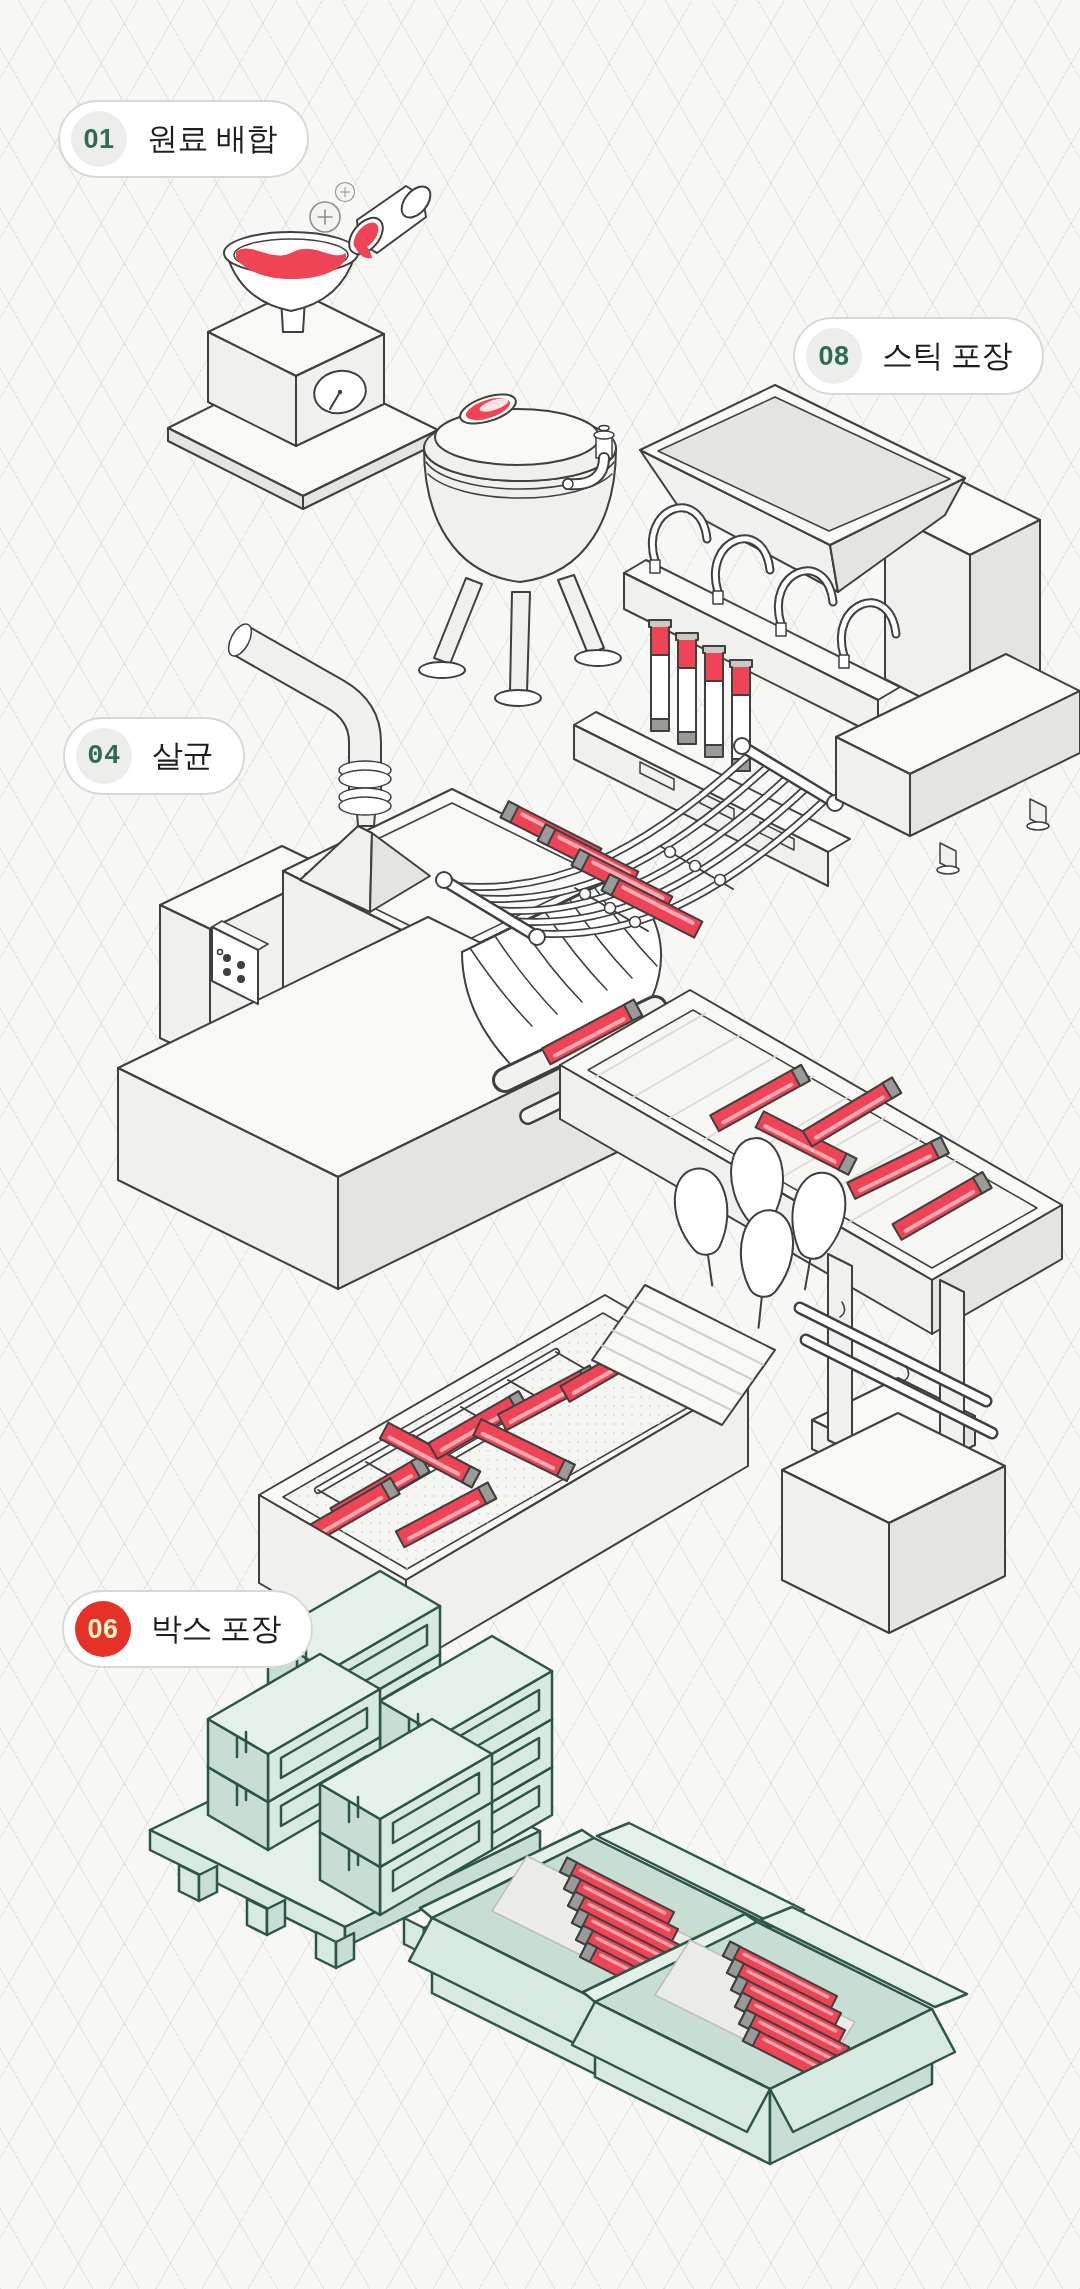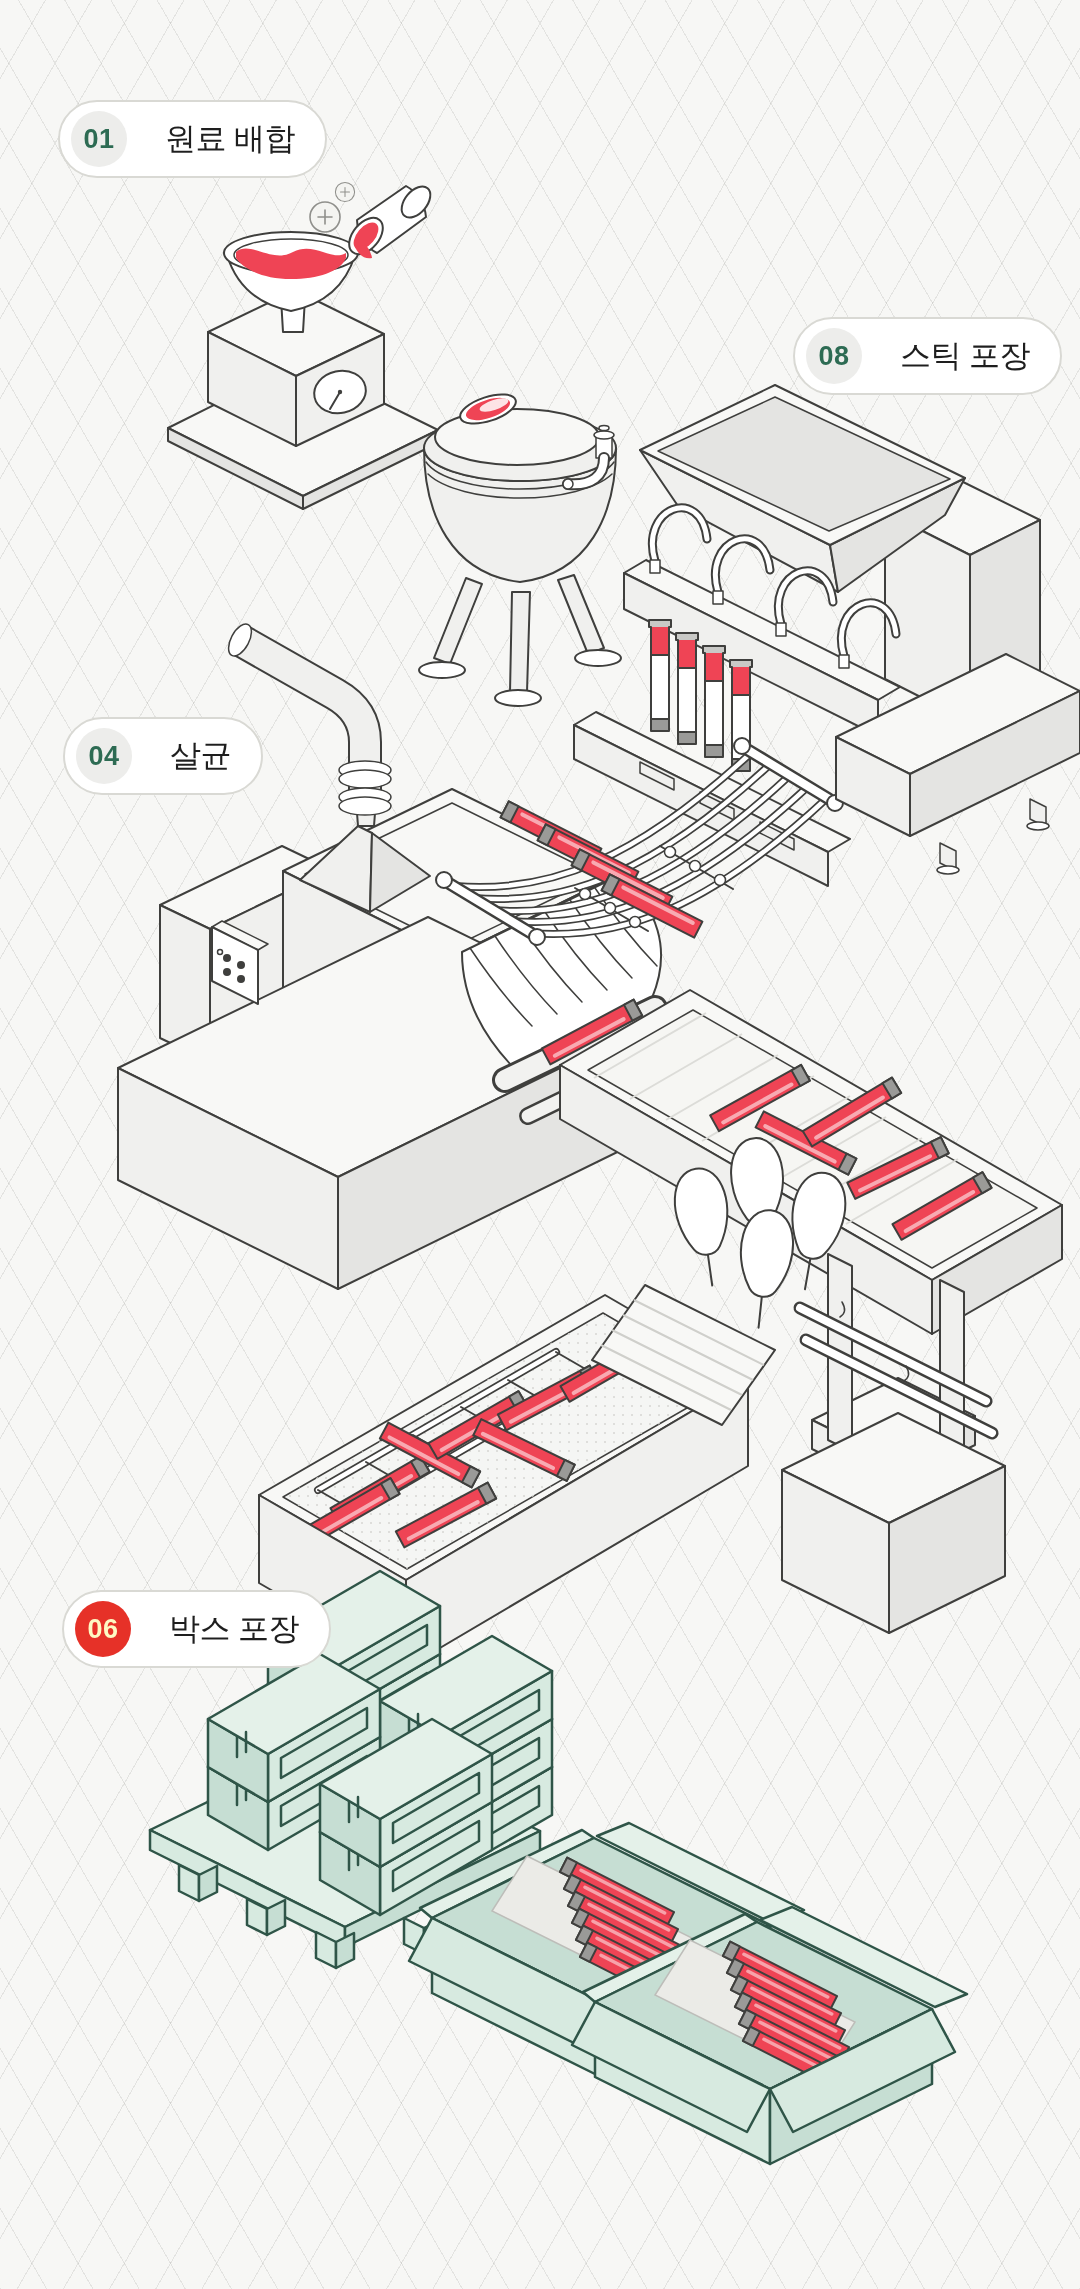--- a/index.html
+++ b/index.html
@@ -27,30 +27,30 @@
   .canvas{
     position:relative;width:1080px;height:2289px;overflow:hidden;
     background-color:var(--background);
     background-image:
       repeating-linear-gradient(60deg, var(--grid-line) 0px, var(--grid-line) 1px, transparent 1px, transparent 40px),
       repeating-linear-gradient(-60deg, var(--grid-line) 0px, var(--grid-line) 1px, transparent 1px, transparent 40px);
   }
   svg.scene{position:absolute;left:0;top:0;}
   
   .pill{
-    position:absolute;height:78px;display:flex;align-items:center;gap:26px;
+    position:absolute;height:78px;display:flex;align-items:center;gap:20px;
     background:var(--pill-bg);border:2px solid var(--pill-border);border-radius:44px;
     padding:0 30px 0 11px;box-sizing:border-box;z-index:5;
   }
   .badge{
     width:56px;height:56px;border-radius:50%;background:var(--badge-bg);
     display:flex;align-items:center;justify-content:center;
     font-size:27px;font-weight:600;color:var(--badge-num-green);letter-spacing:0.5px;
   }
-  .pill-label{font-size:31px;color:var(--text);letter-spacing:-0.5px;white-space:nowrap;margin-left:12px;}
+  .pill-label{font-size:31px;color:var(--text);letter-spacing:-0.5px;white-space:nowrap;}
   .pill.active .badge{background:var(--badge-red);color:#fef9c3;}
   .pill.active .pill-label{font-weight:400;}
   
   .s{stroke:var(--line);stroke-width:2;stroke-linejoin:round;stroke-linecap:round;}
   .s15{stroke-width:1.5;}
   .nf{fill:none;}
   .fL{fill:var(--machine-fill);}
   .fX{fill:var(--machine-light);}
   .fS{fill:var(--machine-shade);}
   .fW{fill:#ffffff;}
@@ -415,21 +415,21 @@
         <span>01</span>
       </span>
   <span class="pill-label">원료 배합</span>
 </div>
 <div class="pill" style="left:793px;top:317px;">
   <span class="badge">
         <span>08</span>
       </span>
   <span class="pill-label">스틱 포장</span>
 </div>
-<div class="pill" style="left:63px;top:717px;">
+<div class="pill" style="left:63px;top:717px;font-family:Liberation Mono, monospace;">
   <span class="badge">
         <span>04</span>
       </span>
   <span class="pill-label">살균</span>
 </div>
 <div class="pill active" style="left:62px;top:1590px;">
   <span class="badge">
         <span>06</span>
       </span>
   <span class="pill-label">박스 포장</span>

